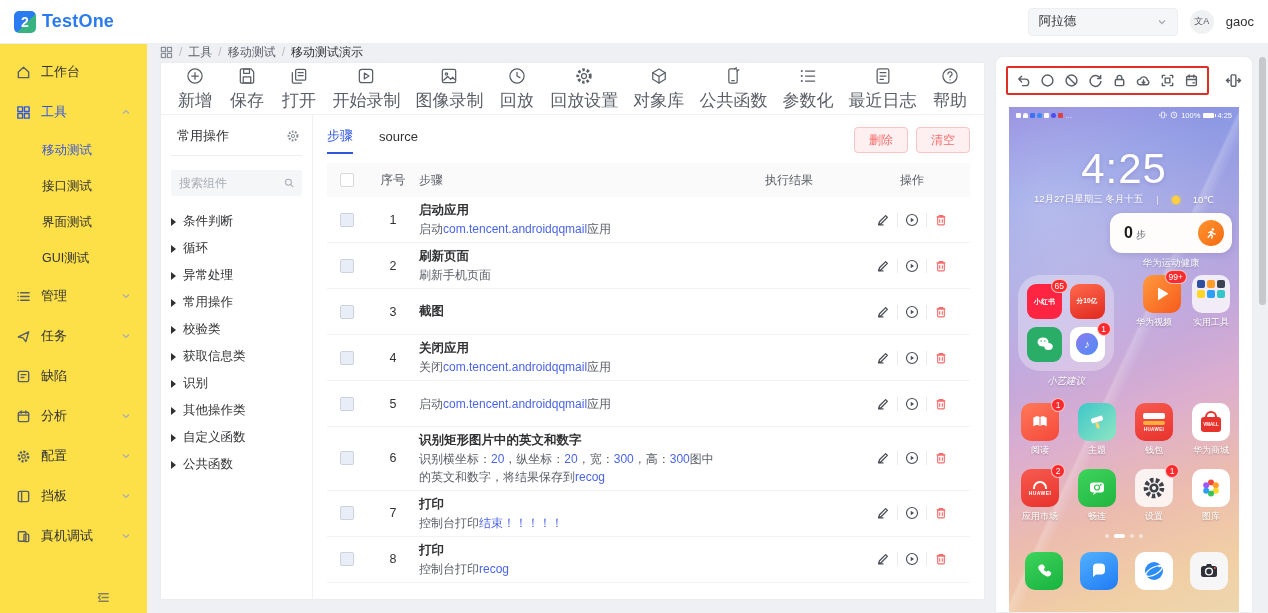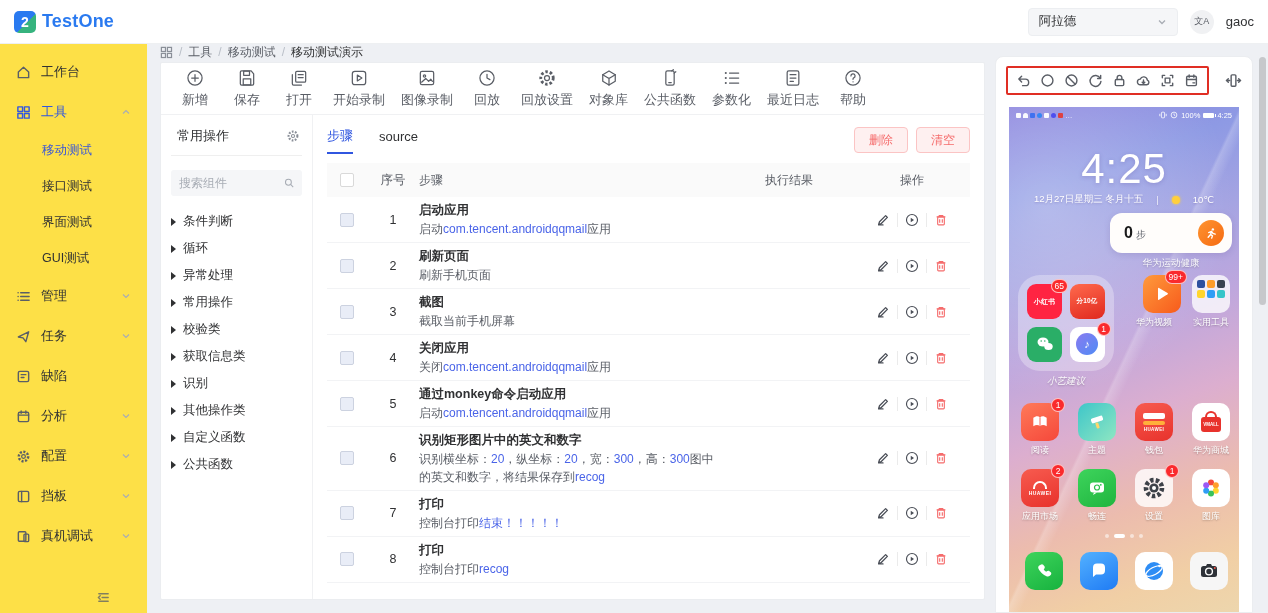--- a/index.html
+++ b/index.html
@@ -30,21 +30,21 @@
   .side-sub.sel{color:#3a57d7;}
   .collapse-btn{position:absolute;left:96px;bottom:8px;cursor:pointer;opacity:.75;}
 
   
   .breadcrumb{position:absolute;left:160px;top:44px;height:16px;display:flex;align-items:center;gap:6px;font-size:12px;color:#5a5e66;}
   .breadcrumb .sep{color:#b9bec7;}
   .breadcrumb .last{color:#303133;}
   .workcard{position:absolute;left:160px;top:62px;width:825px;bottom:13px;background:#fff;border:1px solid #ebedf0;border-radius:2px;overflow:hidden;}
   .toolbar{height:52px;border-bottom:1px solid #f0f1f3;display:flex;align-items:center;padding:0 10px;gap:4px;}
   .tool-btn{display:flex;flex-direction:column;align-items:center;justify-content:center;gap:3px;min-width:48px;padding:0 6px;cursor:pointer;}
-  .tool-btn span{font-size:13px;color:#5a5e66;white-space:nowrap;}
+  .tool-btn span{font-size:17px;color:#5a5e66;white-space:nowrap;}
   .workbody{display:flex;height:calc(100% - 52px);}
   .comp-panel{width:152px;border-right:1px solid #f0f1f3;padding:10px 10px 0 10px;flex:none;}
   .comp-head{display:flex;align-items:center;font-size:13px;color:#303133;padding:2px 2px 10px 6px;border-bottom:1px solid #efefef;}
   .comp-head .gear{margin-left:auto;cursor:pointer;}
   .search-box{margin-top:14px;height:26px;background:#f5f6f8;border-radius:3px;display:flex;align-items:center;padding:0 8px;gap:6px;}
   .search-box input{border:none;outline:none;background:transparent;font-size:12px;width:100%;color:#303133;}
   .search-box input::placeholder{color:#a8adb5;}
   .tree{margin-top:12px;}
   .tree-item{display:flex;align-items:center;gap:7px;font-size:12.5px;color:#303133;height:27px;cursor:pointer;}
   .caret{width:0;height:0;border-left:5px solid #303133;border-top:4px solid transparent;border-bottom:4px solid transparent;flex:none;}
@@ -473,21 +473,20 @@
               </svg>
           </div>
         </div>
         <div class="tbl-row">
           <div class="c-check">
               <div class="chk"></div>
             </div>
           <div class="c-idx">3</div>
           <div class="c-step">
               <div class="step-title">截图</div>
-              <div class="step-desc"><span>截取当前手机屏幕</span></div>
             </div>
           <div class="c-res"></div>
           <div class="c-act">
             <svg class="act-ic" width="14" height="14" viewBox="0 0 16 16">
                 <path class="ic" d="M3 13 L4 10 L11 3 L13 5 L6 12 Z M3 13.6 H8" style="stroke:#4a4e57"></path>
               </svg>
             <div class="act-sep"></div>
             <svg class="act-ic" width="14" height="14" viewBox="0 0 16 16">
                 <circle cx="8" cy="8" r="6.3" fill="none" stroke="#4a4e57" stroke-width="1.3"></circle>
                 <path d="M6.6 5.5 L10.3 8 L6.6 10.5 Z" fill="#4a4e57"></path>
@@ -530,21 +529,20 @@
                 </g>
               </svg>
           </div>
         </div>
         <div class="tbl-row">
           <div class="c-check">
               <div class="chk"></div>
             </div>
           <div class="c-idx">5</div>
           <div class="c-step">
-              <div class="step-title">通过monkey命令启动应用</div>
               <div class="step-desc"><span>启动</span><span class="hl">com.tencent.androidqqmail</span><span>应用</span></div>
             </div>
           <div class="c-res"></div>
           <div class="c-act">
             <svg class="act-ic" width="14" height="14" viewBox="0 0 16 16">
                 <path class="ic" d="M3 13 L4 10 L11 3 L13 5 L6 12 Z M3 13.6 H8" style="stroke:#4a4e57"></path>
               </svg>
             <div class="act-sep"></div>
             <svg class="act-ic" width="14" height="14" viewBox="0 0 16 16">
                 <circle cx="8" cy="8" r="6.3" fill="none" stroke="#4a4e57" stroke-width="1.3"></circle>

